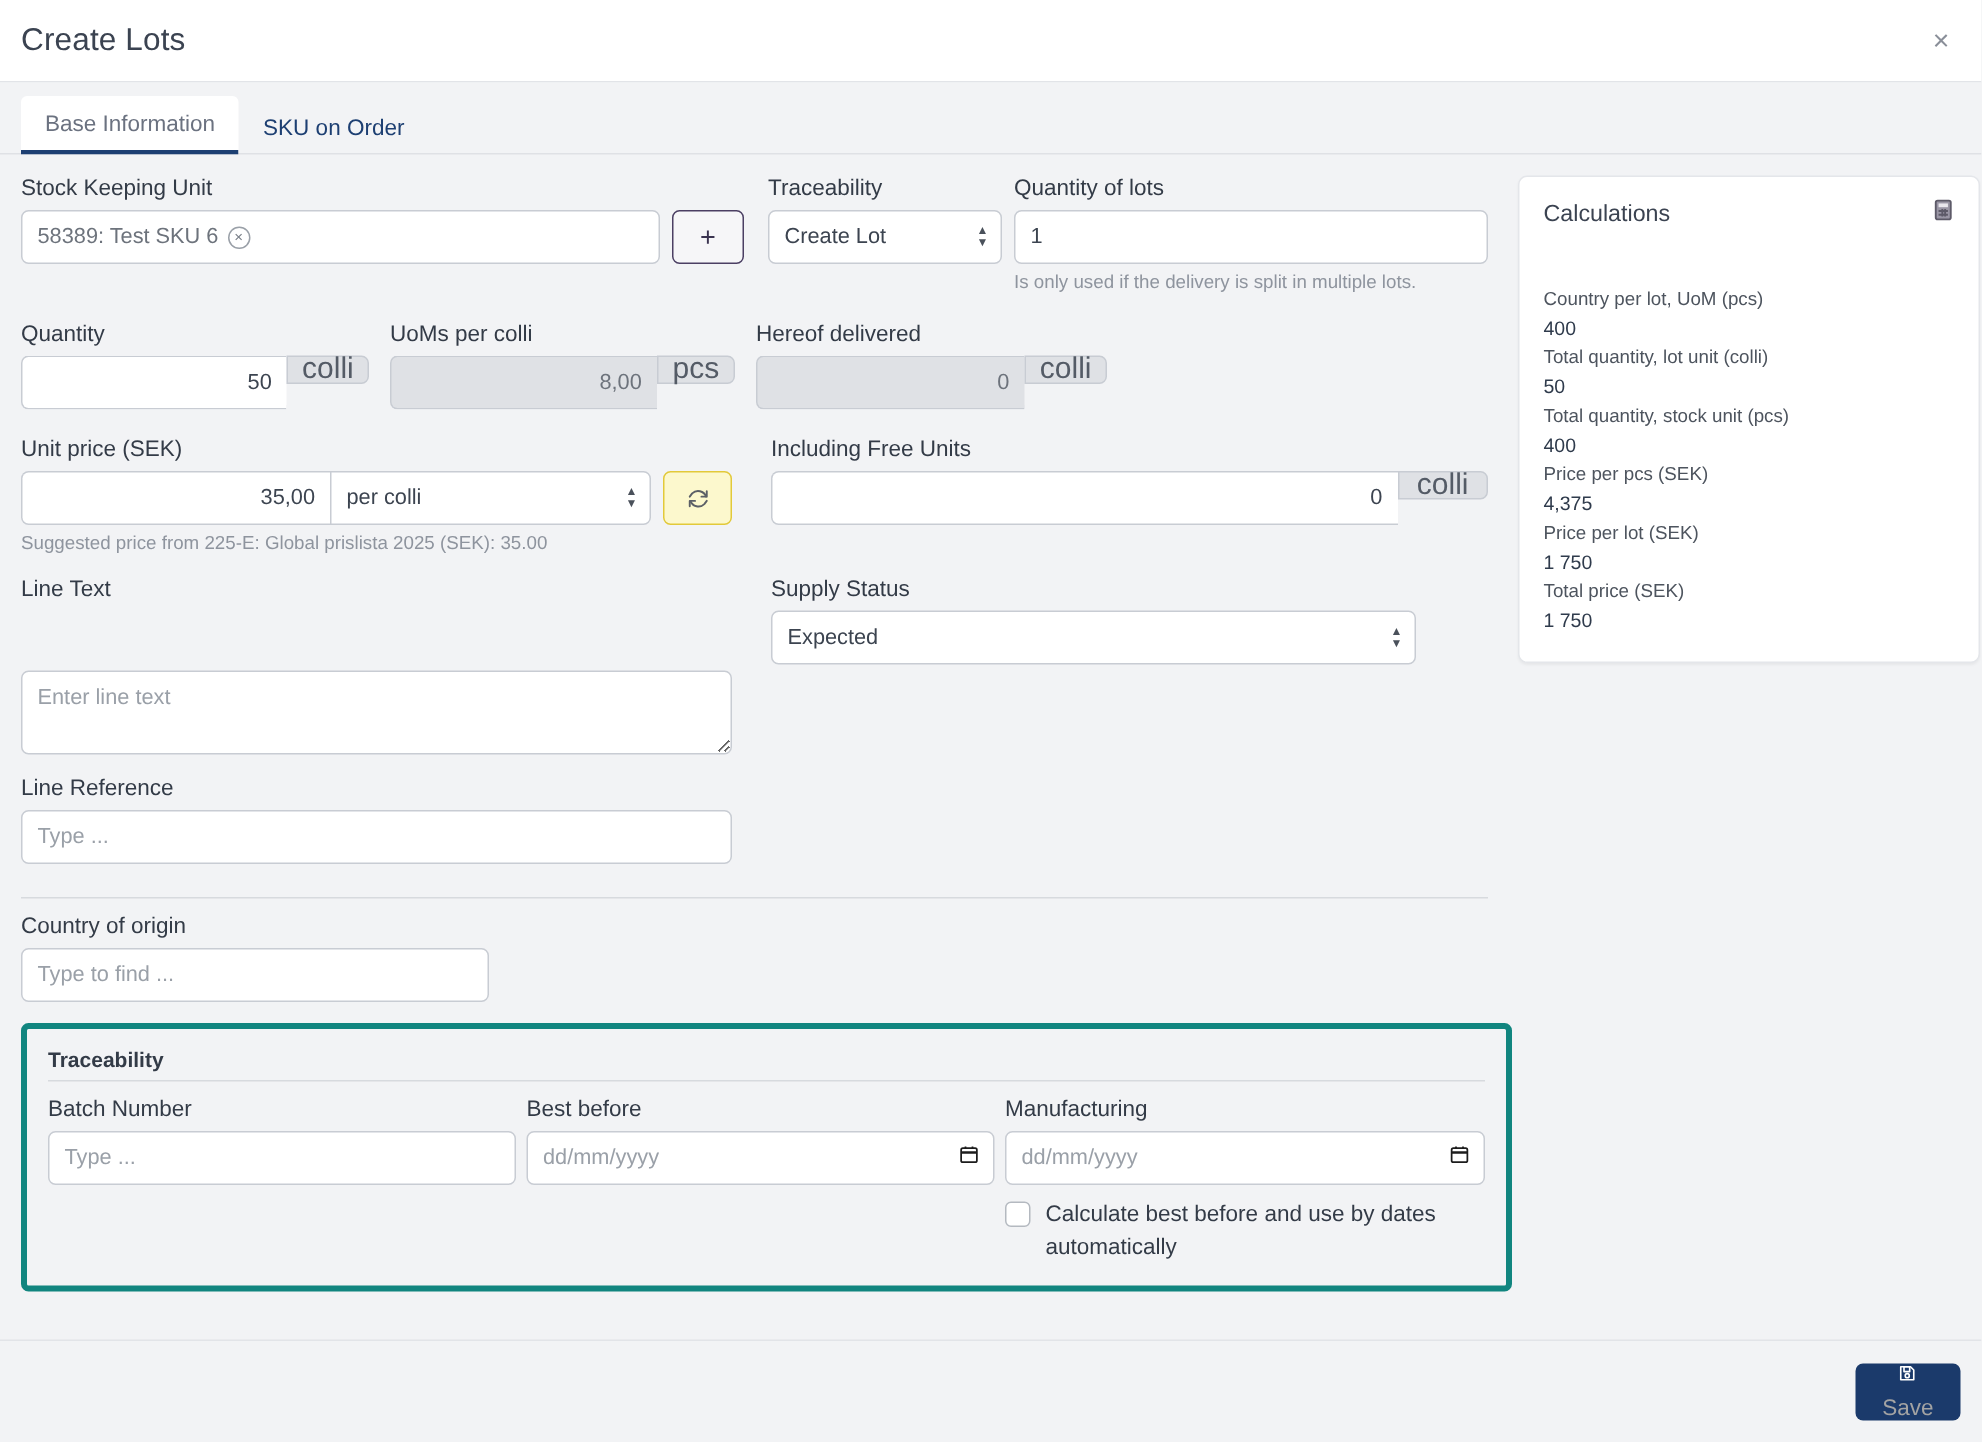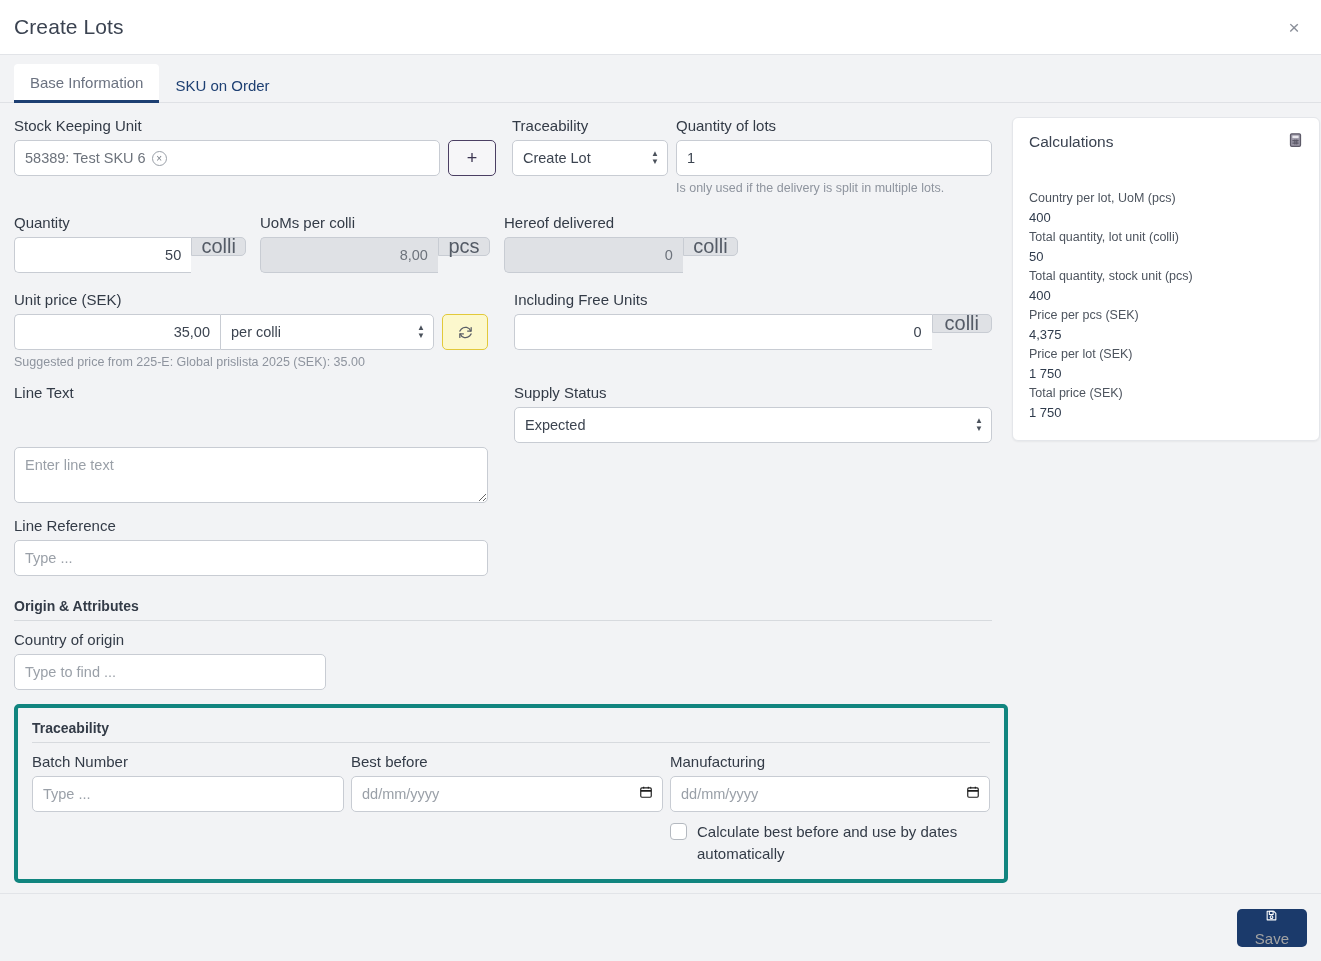--- a/index.html
+++ b/index.html
@@ -424,39 +424,38 @@
         </div>
       </div>
 
       <div class="row" style="margin-top:14px;">
         <div class="field" style="width:500px;gap:40px;">
           <div class="lbl">Line Text</div>
           <textarea class="ctl" style="width: 474px;" placeholder="Enter line text"></textarea>
         </div>
         <div class="field" style="width:478px;">
           <div class="lbl">Supply Status</div>
-          <div class="sel-wrap" style="width:478px;">
+          <div class="sel-wrap" style="width:430px;">
             <select class="sel">
               <option>Expected</option>
             </select>
             <span class="chev">
                 <span>▲</span>
                 <span>▼</span>
               </span>
           </div>
         </div>
       </div>
 
       <div class="field" style="margin-top:14px;width:500px;">
         <div class="lbl">Line Reference</div>
         <input class="ctl" style="width: 474px;" placeholder="Type ...">
       </div>
 
       <div style="margin-top:22px;width:978px;">
-        <div class="section-head">Origin &amp; Attributes</div>
         <hr class="section-rule">
         <div class="row">
           <div class="field" style="width:326px;">
             <div class="lbl">Country of origin</div>
             <input class="ctl" style="width: 312px;" placeholder="Type to find ...">
           </div>
         </div>
       </div>
 
       <div class="trace-box">

